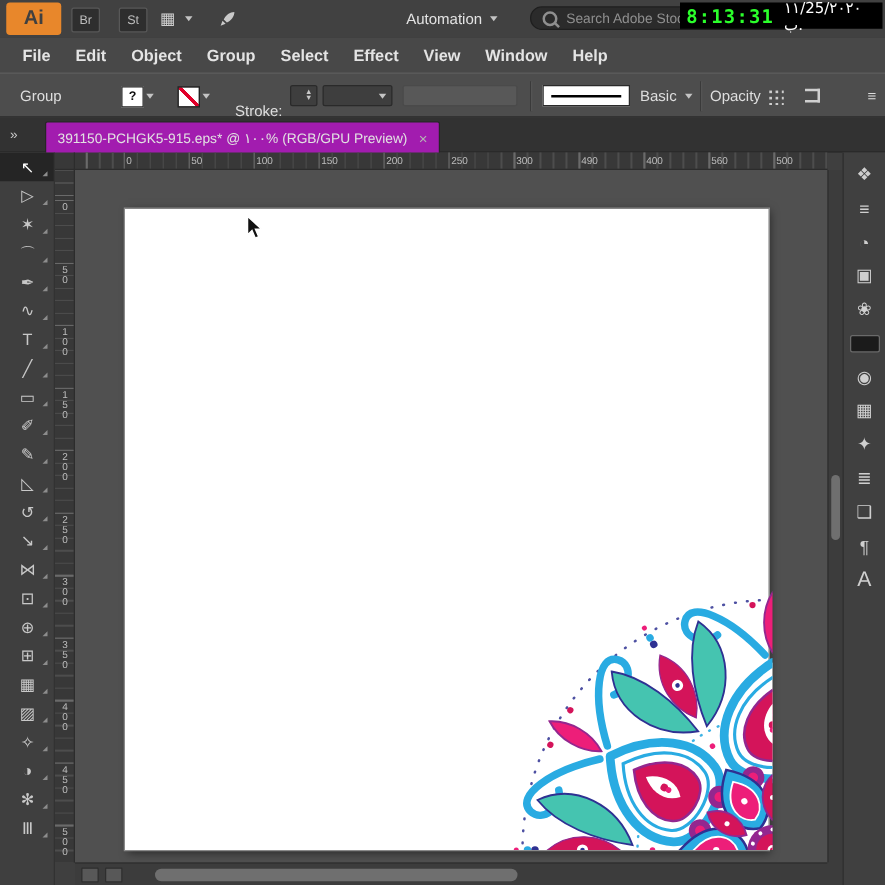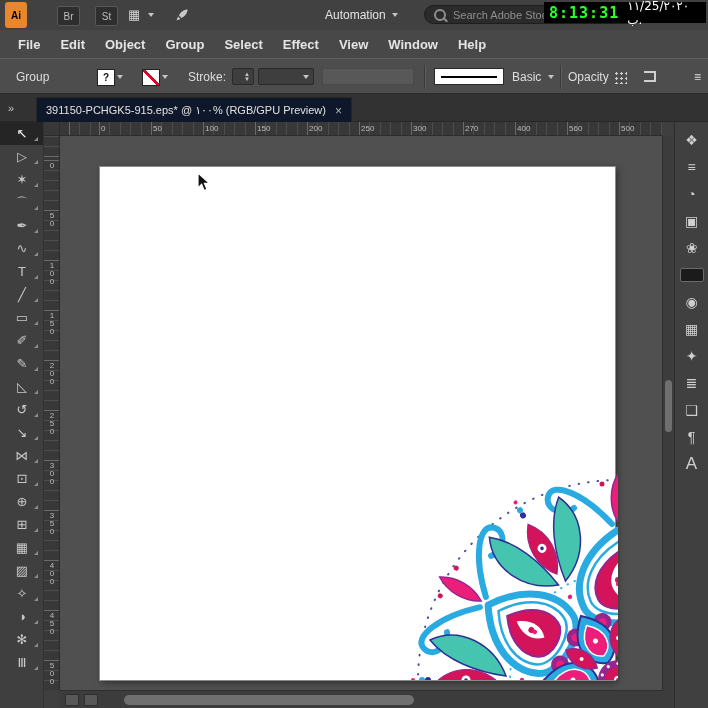--- a/index.html
+++ b/index.html
@@ -1,22 +1,22 @@
 <!DOCTYPE html>
 <html><head>
 <meta charset="utf-8">
 <style>
   html,body{margin:0;padding:0;background:#222;}
   .app{position:relative;width:708px;height:708px;background:#3f3f3f;overflow:hidden;
        font-family:"Liberation Sans","DejaVu Sans",sans-serif;-webkit-font-smoothing:antialiased;}
 
   
   .appbar{position:absolute;top:0;left:0;right:0;height:30px;background:#414141;border-bottom:1px solid #333;}
-  .ai-logo{position:absolute;left:5px;top:2px;width:22px;height:26px;background:#e8872b;color:#000000;
-           font-weight:bold;font-size:10px;display:flex;align-items:center;justify-content:center;border-radius:3px;}
+  .ai-logo{position:absolute;left:5px;top:2px;width:44px;height:26px;background:#e8872b;color:#404040;
+           font-weight:bold;font-size:16px;display:flex;align-items:center;justify-content:center;border-radius:3px;}
   .app-chip{position:absolute;top:6px;width:21px;height:18px;background:#2e2e2e;color:#bdbdbd;font-size:10px;
             display:flex;align-items:center;justify-content:center;border:1px solid #585858;border-radius:2px;}
   .chip-br{left:57px}.chip-st{left:95px}
   .bar-glyph{position:absolute;color:#cfcfcf;font-size:13px;line-height:13px;}
   .chevron{display:inline-block;width:0;height:0;border-left:3px solid transparent;border-right:3px solid transparent;
            border-top:4px solid #c4c4c4;}
   .chev-abs{position:absolute;}
   .workspace{position:absolute;left:325px;top:8px;color:#e3e3e3;font-size:12px;display:flex;align-items:center;gap:6px;}
   .search{position:absolute;left:424px;top:5px;width:212px;height:19px;background:#2b2b2b;border:1px solid #1e1e1e;
           border-radius:10px;color:#8f8f8f;font-size:11px;display:flex;align-items:center;gap:7px;padding:0 9px;box-sizing:border-box;}
@@ -47,21 +47,21 @@
   .vsep{position:absolute;top:6px;width:1px;height:24px;background:#3a3a3a;border-right:1px solid #5d5d5d;}
   .brushprev{position:absolute;top:9px;width:70px;height:17px;background:#fff;border:1px solid #2a2a2a;box-sizing:border-box;}
   .brushprev i{position:absolute;left:6px;right:6px;top:7px;height:2px;background:#000;}
   .dotgrid{position:absolute;top:12px;width:13px;height:13px;
            background-image:radial-gradient(#cfcfcf 1px,transparent 1.2px);background-size:5px 5px;}
   .bracket{position:absolute;top:12px;width:12px;height:11px;border:2px solid #cfcfcf;border-left:none;box-sizing:border-box;}
 
   
   .tabbar{position:absolute;top:94px;left:0;right:0;height:28px;background:#323232;border-bottom:1px solid #282828;box-sizing:border-box;}
   .panel-toggle{position:absolute;left:8px;top:8px;color:#c9c9c9;font-size:11px;}
-  .doc-tab{position:absolute;left:36px;top:3px;height:25px;background:#0f172a;border:1px solid #262626;border-bottom:none;
+  .doc-tab{position:absolute;left:36px;top:3px;height:25px;background:#a21caf;border:1px solid #262626;border-bottom:none;
            display:inline-flex;align-items:center;gap:9px;padding:0 9px;font-size:11px;color:#e2e2e2;border-radius:2px 2px 0 0;}
   .tab-close{color:#b5b5b5;font-size:12px;}
 
   
   .tools-panel{position:absolute;top:122px;left:0;width:44px;bottom:0;background:#3f3f3f;border-right:1px solid #323232;
                box-sizing:border-box;overflow:hidden;}
   .tool{width:44px;height:23px;display:flex;align-items:center;justify-content:center;color:#c8c8c8;font-size:13px;position:relative;}
   .tool.active{background:#252525;color:#fff;}
   .tool::after{content:"";position:absolute;right:6px;bottom:4px;width:0;height:0;
                border-bottom:4px solid #8d8d8d;border-left:4px solid transparent;}
@@ -144,21 +144,21 @@
       <div class="menu-item">Window</div>
       <div class="menu-item">Help</div>
     </div>
 
   <div class="controlbar">
     <span class="cb-label" style="left:16px;">Group</span>
     <div class="swatch" style="left:97px;">?</div>
     <span class="chevron chev-abs" style="left:117px;top:16px;"></span>
     <div class="swatch none" style="left:142px;"></div>
     <span class="chevron chev-abs" style="left:162px;top:16px;"></span>
-    <span class="cb-label" style="left:188px;">Stroke:</span>
+    <span class="cb-label" style="left:188px;margin-top:12px;">Stroke:</span>
     <div class="field stepper" style="left:232px;">
       <span class="up">▲</span>
         <span class="dn">▼</span>
     </div>
     <div class="field dd" style="left:258px;width:56px;">
       <span class="chevron"></span>
     </div>
     <div class="field disabled" style="left:322px;width:92px;"></div>
     <div class="vsep" style="left:424px;"></div>
     <div class="brushprev" style="left:434px;">
@@ -258,21 +258,21 @@
 
   <div class="ruler-corner"></div>
   <div class="hruler">
       <span class="hlabel" style="left: 41px;">0</span>
       <span class="hlabel" style="left: 93px;">50</span>
       <span class="hlabel" style="left: 145px;">100</span>
       <span class="hlabel" style="left: 197px;">150</span>
       <span class="hlabel" style="left: 249px;">200</span>
       <span class="hlabel" style="left: 301px;">250</span>
       <span class="hlabel" style="left: 353px;">300</span>
-      <span class="hlabel" style="left: 405px;">270</span>
+      <span class="hlabel" style="left: 405px;">490</span>
       <span class="hlabel" style="left: 457px;">400</span>
       <span class="hlabel" style="left: 509px;">560</span>
       <span class="hlabel" style="left: 561px;">500</span>
     </div>
   <div class="vruler">
       <div class="vlabel" style="top: 26px;">0</div>
       <div class="vlabel" style="top: 76px;">5
 0</div>
       <div class="vlabel" style="top: 126px;">1
 0

